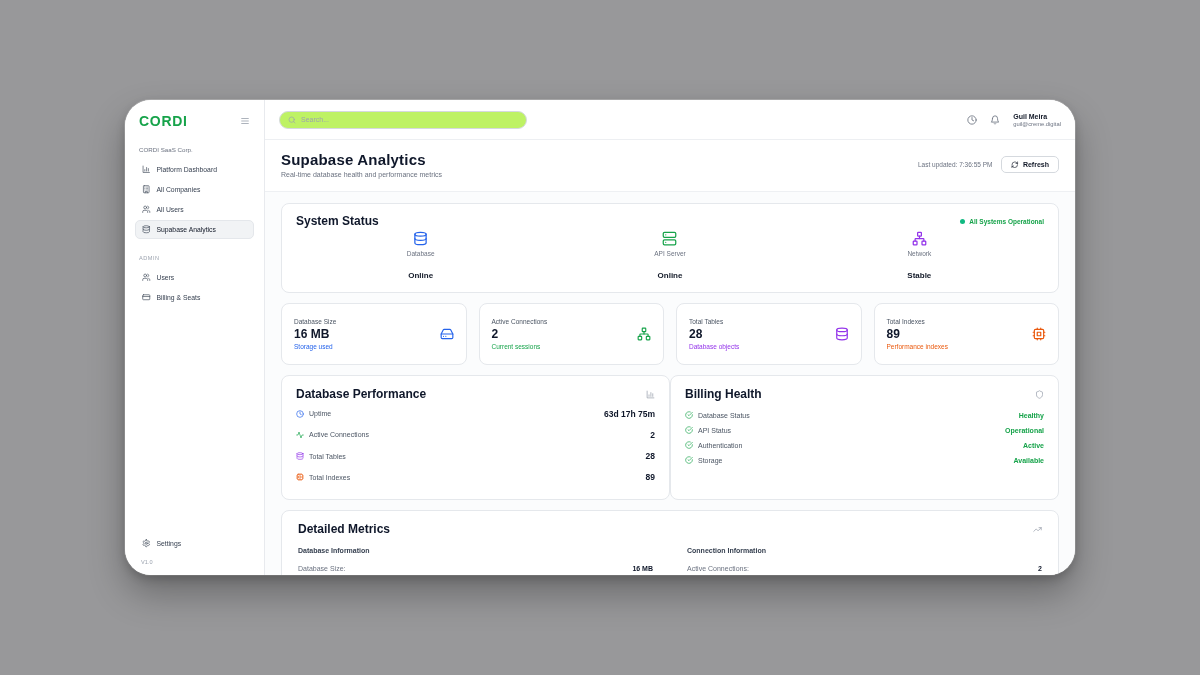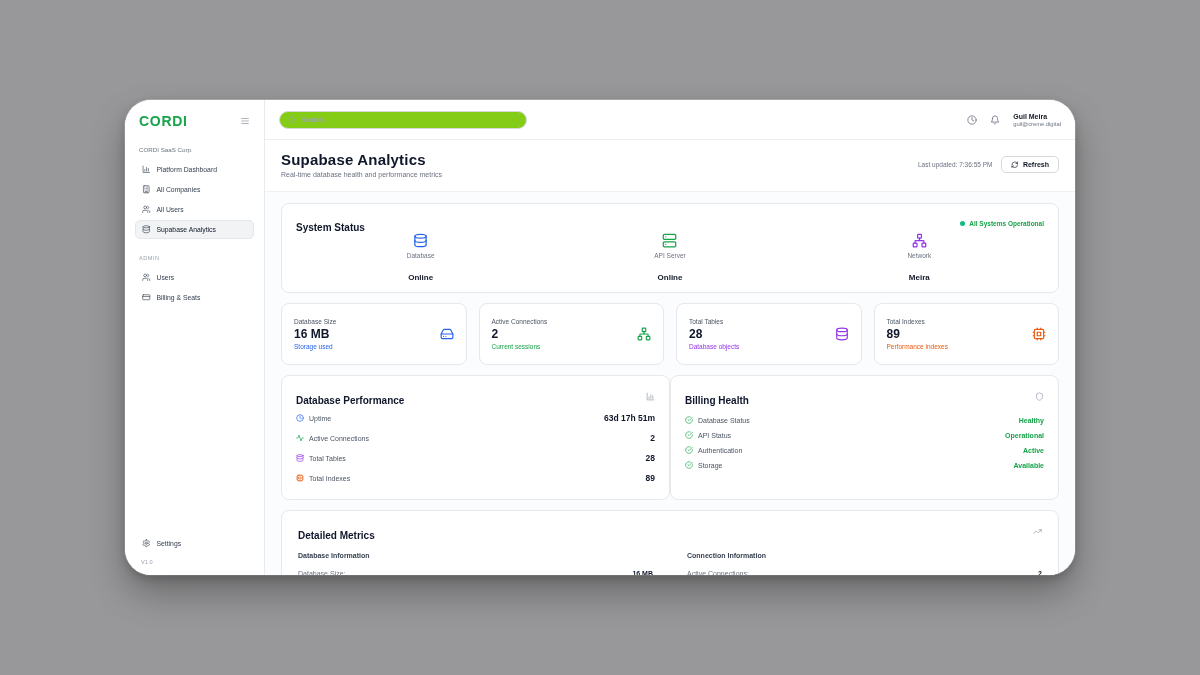--- a/index.html
+++ b/index.html
@@ -29,21 +29,21 @@
     border-radius:5px; font-size:6.8px; color:#374151; cursor:pointer; border:1px solid transparent; }
   .nav-item.active { background:#f1f3f5; border-color:#e4e7eb; color:#111827; }
   .nav-ic { width:8.5px; height:8.5px; color:#4b5563; flex:none; }
   .side-spacer { flex:1; }
   .version { font-size:5.6px; color:#9ca3af; margin:5px 6px 0; }
 
   
   .main { flex:1; min-width:0; display:flex; flex-direction:column; background:#fbfcfd; }
   .topbar { height:40px; min-height:40px; background:#fff; border-bottom:1px solid #edeff2;
     display:flex; align-items:center; justify-content:space-between; padding:0 14px; }
-  .search-box { width:248px; height:18px; border:1px solid #d5d9de; border-radius:9px; background:#84cc16;
+  .search-box { width:248px; height:18px; border:1px solid #d5d9de; border-radius:9px; background:#bef264;
     display:flex; align-items:center; gap:5px; padding:0 8px; color:#9ca3af; }
   .search-ic { width:8px; height:8px; flex:none; }
   .search-box input { border:none; outline:none; font-size:7px; color:#374151; width:100%;
     font-family:inherit; background:transparent; }
   .search-box input::placeholder { color:#9ca3af; }
   .topbar-right { display:flex; align-items:center; gap:13px; }
   .tb-ic { width:10px; height:10px; color:#6b7280; cursor:pointer; }
   .user-block { cursor:pointer; }
   .user-name { font-size:7px; font-weight:bold; color:#111827; }
   .user-email { font-size:5.8px; color:#6b7280; margin-top:1px; }
@@ -58,21 +58,21 @@
     border-radius:5px; padding:4px 9px; font-size:7px; font-weight:bold; color:#111827; cursor:pointer;
     font-family:inherit; }
   .refresh-ic { width:7.5px; height:7.5px; }
 
   .content { flex:1; padding:11px 16px; display:flex; flex-direction:column; gap:10px; overflow:hidden; }
   .panel { background:#fff; border:1px solid #e5e8ec; border-radius:8px; }
 
   
   .status-panel { height:90px; min-height:90px; padding:10px 14px; display:flex; flex-direction:column; }
   .status-head { display:flex; justify-content:space-between; align-items:center; }
-  .panel-title { font-size:10px; font-weight:bold; color:#0f172a;margin-top:8px; }
+  .panel-title { font-size:12px; font-weight:bold; color:#0f172a; }
   .status-badge { display:flex; align-items:center; gap:4px; font-size:6.5px; font-weight:bold; color:#16a34a; }
   .dot { width:5px; height:5px; border-radius:50%; background:#10b981; }
   .status-cols { flex:1; display:flex; align-items:center; }
   .status-col { flex:1; display:flex; flex-direction:column; align-items:center; }
   .status-ic { width:15px; height:15px; margin-bottom:4px; }
   .status-label { font-size:6.5px; color:#6b7280; }
   .status-value { font-size:8px; font-weight:bold; color:#111827; margin-top:14px; }
 
   
   .cards-row { display:flex; gap:12px; height:62px; min-height:62px; }
@@ -292,21 +292,21 @@
             <span class="ic status-ic" style="color: rgb(147, 51, 234);">
                 <svg viewBox="0 0 24 24" fill="none" stroke="currentColor" stroke-width="2" stroke-linecap="round" stroke-linejoin="round">
                   <rect x="16" y="16" width="6" height="6" rx="1"></rect>
                   <rect x="2" y="16" width="6" height="6" rx="1"></rect>
                   <rect x="9" y="2" width="6" height="6" rx="1"></rect>
                   <path d="M5 16v-3a1 1 0 0 1 1-1h12a1 1 0 0 1 1 1v3"></path>
                   <path d="M12 12V8"></path>
                 </svg>
               </span>
             <span class="status-label">Network</span>
-            <span class="status-value">Meira</span>
+            <span class="status-value">Stable</span>
           </div>
         </div>
       </section>
 
       <div class="cards-row">
         <div class="panel card">
           <div>
             <div class="card-label">Database Size</div>
             <div class="card-value">16 MB</div>
             <div class="card-sub" style="color: rgb(37, 99, 235);">Storage used</div>
@@ -383,21 +383,21 @@
             <div class="metric-row">
               <span class="mr-left">
                 <span class="ic mr-ic" style="color: rgb(37, 99, 235);">
                     <svg viewBox="0 0 24 24" fill="none" stroke="currentColor" stroke-width="2" stroke-linecap="round" stroke-linejoin="round">
                       <circle cx="12" cy="12" r="10"></circle>
                       <polyline points="12 6 12 12 16 14"></polyline>
                     </svg>
                   </span>
                 <span class="mr-label">Uptime</span>
               </span>
-              <span class="mr-value">63d 17h 51m</span>
+              <span class="mr-value">63d 17h 75m</span>
             </div>
             <div class="metric-row">
               <span class="mr-left">
                 <span class="ic mr-ic" style="color: rgb(22, 163, 74);">
                     <svg viewBox="0 0 24 24" fill="none" stroke="currentColor" stroke-width="2" stroke-linecap="round" stroke-linejoin="round">
                       <path d="M22 12h-4l-3 9L9 3l-3 9H2"></path>
                     </svg>
                   </span>
                 <span class="mr-label">Active Connections</span>
               </span>

